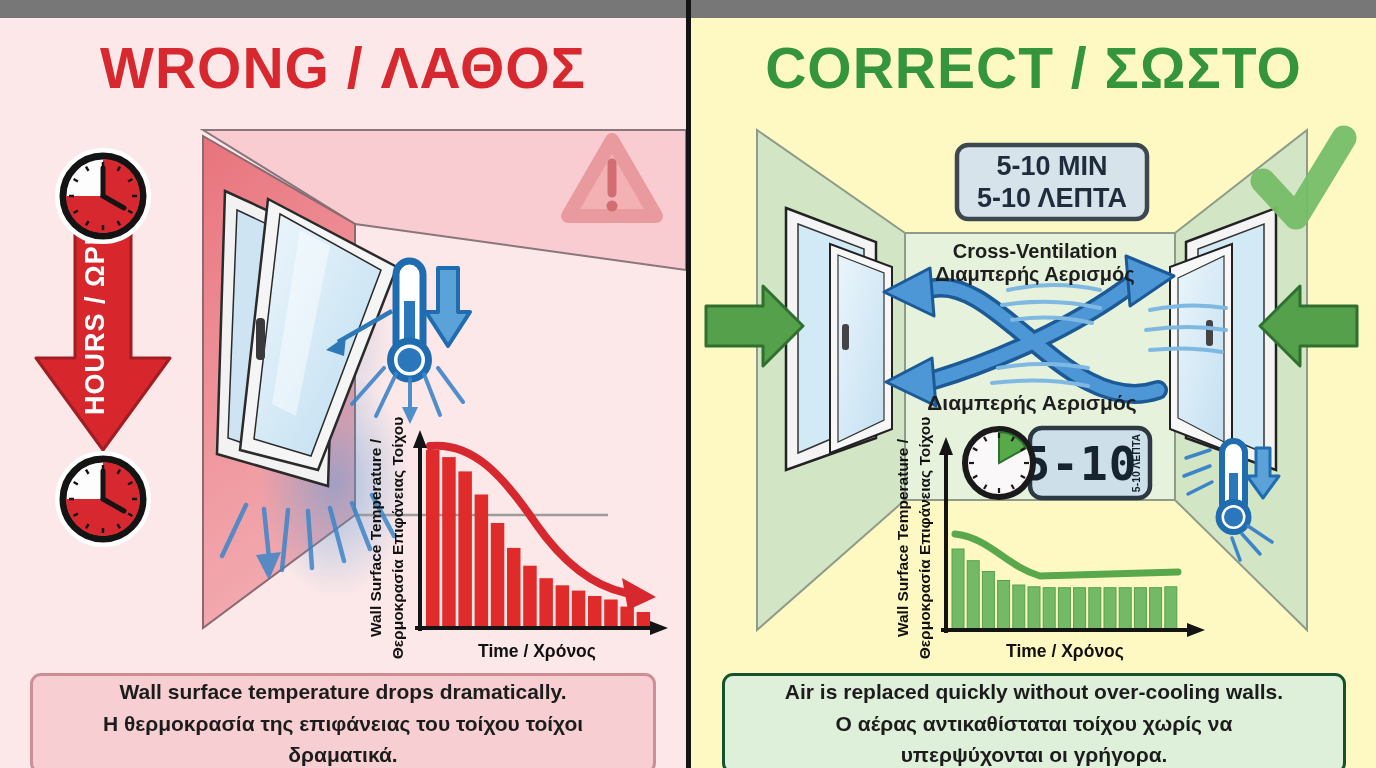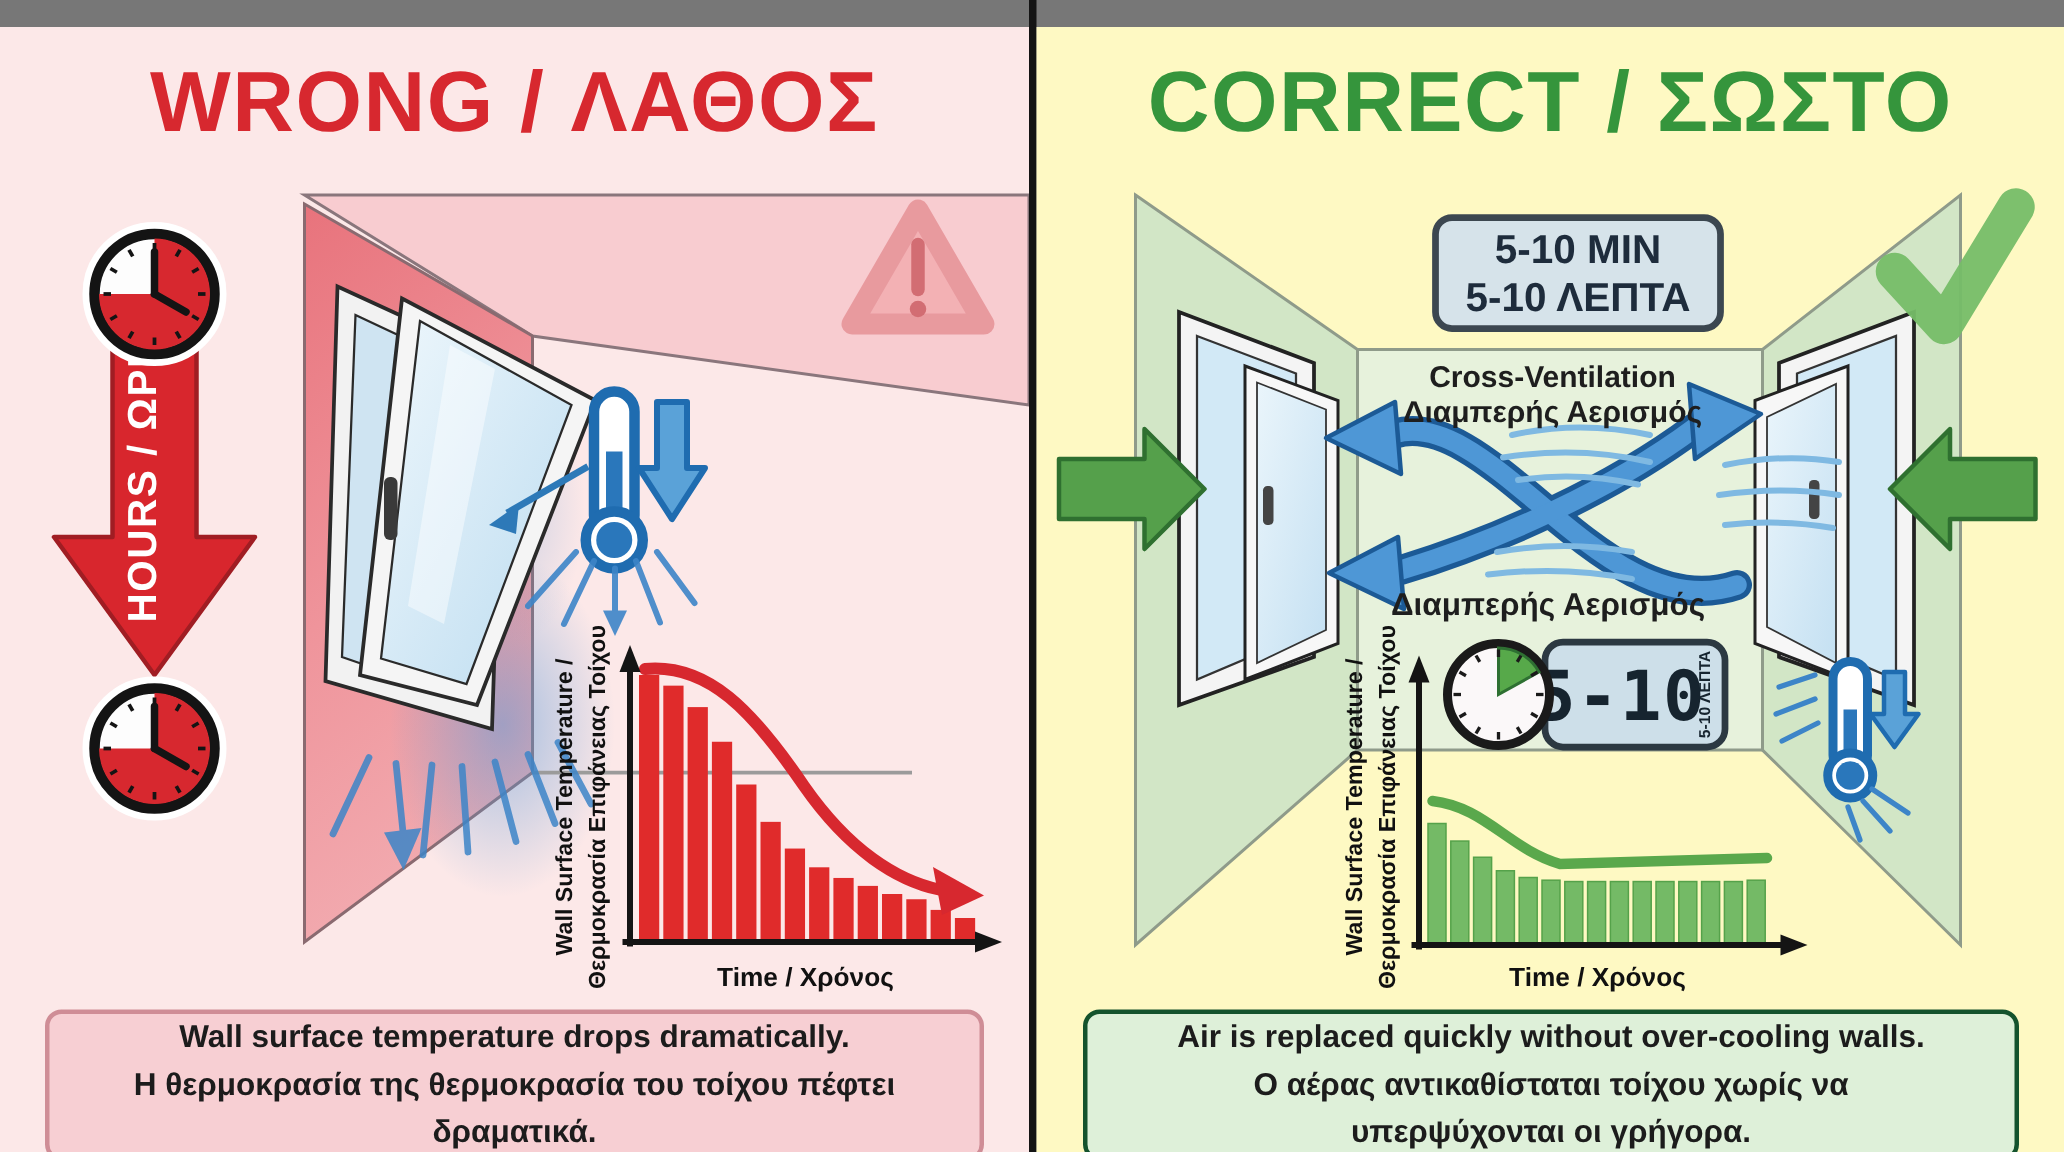--- a/index.html
+++ b/index.html
@@ -173,21 +173,21 @@
         <line x1="420" y1="613" x2="420" y2="425" stroke="#141414" stroke-width="4"></line>
         <polygon points="413,430 427,430 420,412" fill="#141414"></polygon>
         <text x="381" y="520" transform="rotate(-90 381 520)" text-anchor="middle" font-size="15.5" font-weight="800" fill="#111111">Wall Surface Temperature /</text>
         <text x="403" y="520" transform="rotate(-90 403 520)" text-anchor="middle" font-size="15.5" font-weight="800" fill="#111111">Θερμοκρασία Επιφάνειας Τοίχου</text>
         <text x="537" y="639" text-anchor="middle" font-size="17.5" font-weight="800" fill="#111111">Time / Χρόνος</text>
       </g>
     </svg>
 
     <div class="caption-box">
       <span>Wall surface temperature drops dramatically.</span>
-      <span>Η θερμοκρασία της θερμοκρασία του τοίχου πέφτει</span>
+      <span>Η θερμοκρασία της επιφάνειας του τοίχου τοίχοι</span>
       <span>δραματικά.</span>
     </div>
   </div>
 
   <div id="divider"></div>
 
   <div class="panel" id="panel-right">
     <div class="panel-title">CORRECT / ΣΩΣΤΟ</div>
 
     <svg width="685" height="768" viewBox="691 0 685 768">

